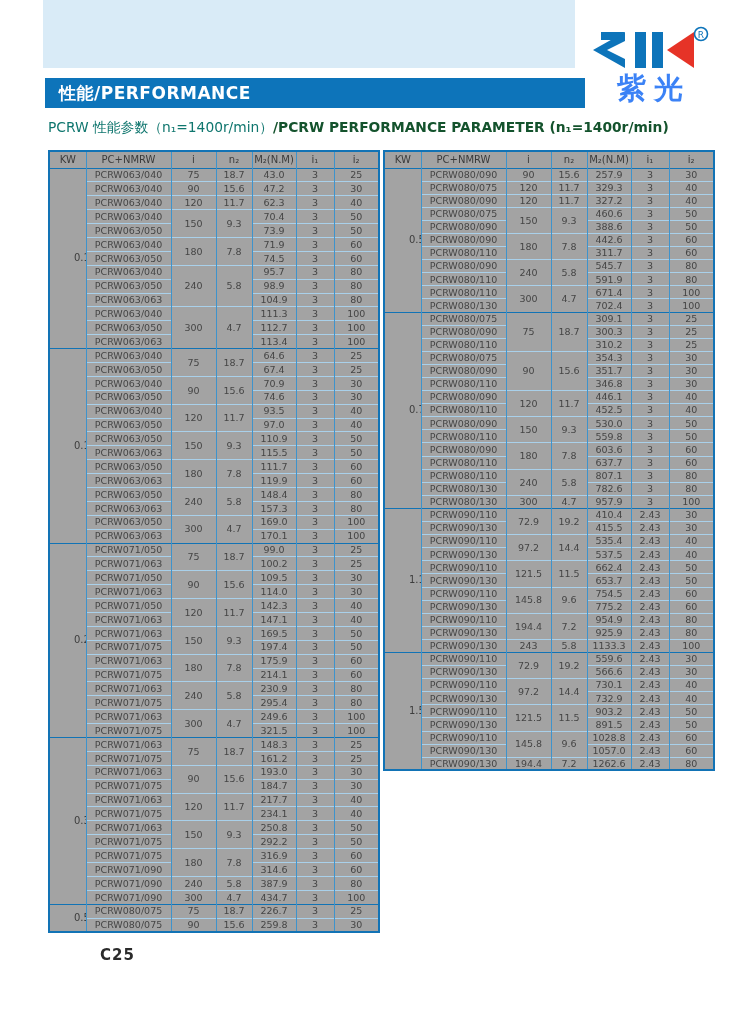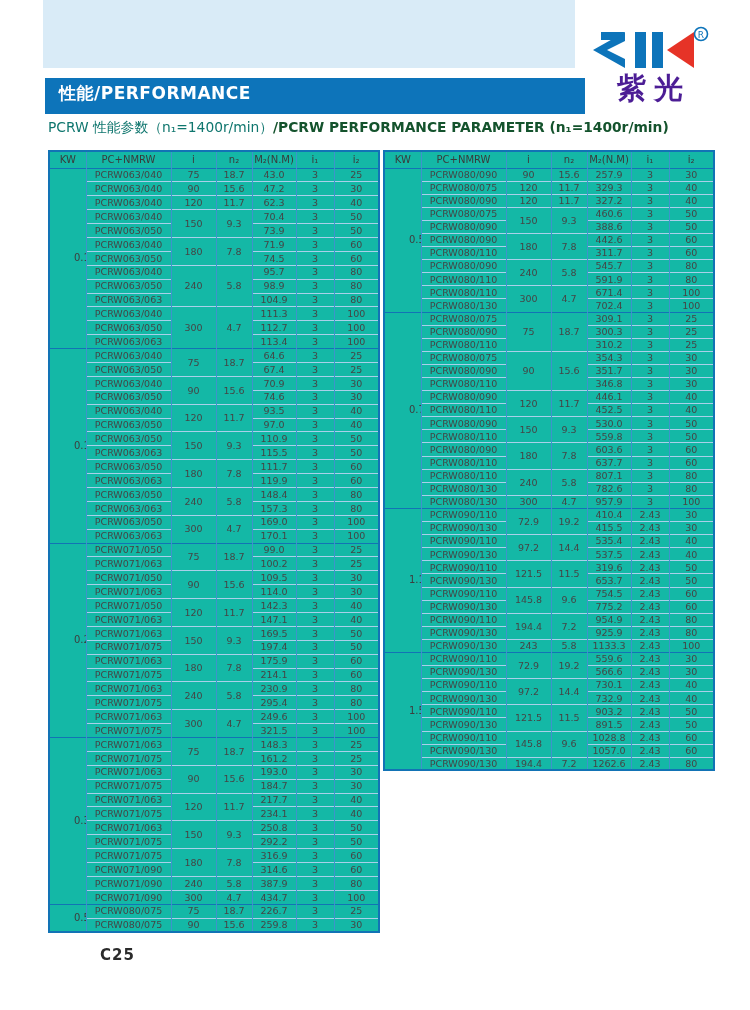--- a/index.html
+++ b/index.html
@@ -3,40 +3,40 @@
 <meta charset="utf-8">
 <style>
   html,body{margin:0;padding:0;}
   body{
     width:750px;height:1010px;position:relative;background:#ffffff;
     font-family:"DejaVu Sans","Liberation Sans",sans-serif;color:#454545;
     overflow:hidden;
   }
   .top-band{position:absolute;left:43px;top:0;width:532px;height:68px;background:#d9ebf7;}
   .banner{
-    position:absolute;left:45px;top:78px;width:540px;height:36px;background:#0d74ba;
+    position:absolute;left:45px;top:78px;width:540px;height:30px;background:#0d74ba;
     color:#ffffff;font-size:17px;font-weight:bold;line-height:30px;padding-left:14px;
     box-sizing:border-box;letter-spacing:0.5px;
   }
   .logo-block{position:absolute;left:585px;top:26px;width:130px;height:92px;text-align:center;}
   .logo-mark{display:block;margin:0 auto;}
   .brand-name{
-    color:#4c1d95;font-weight:bold;font-size:29px;letter-spacing:8px;line-height:1;
+    color:#3b82f6;font-weight:bold;font-size:29px;letter-spacing:8px;line-height:1;
     margin-top:2px;padding-left:8px;
   }
   .title-line{
     position:absolute;left:48px;top:119px;width:680px;height:22px;
     font-size:13.8px;white-space:nowrap;
   }
   .title-black{color:#0f766e;font-weight:500;text-align:center;}
   .title-blue{color:#14532d;font-weight:bold;}
 
   table.perf{
     position:absolute;border-collapse:collapse;table-layout:fixed;
-    border:2px solid #1273b5;background:#14b8a6;
+    border:2px solid #1273b5;background:#a3a3a3;
   }
   .t-left{left:48px;top:150px;width:330px;}
   .t-right{left:383px;top:150px;width:329px;}
   .perf col.c-kw{width:37px;}
   .perf col.c-model{width:85px;}
   .perf col.c-i{width:45px;}
   .perf col.c-n2{width:36px;}
   .perf col.c-m2{width:44px;}
   .perf col.c-i1{width:38px;}
   .perf col.c-i2{width:45px;}
@@ -742,21 +742,21 @@
       <tr>
         <td>PCRW090/130</td>
         <td>537.5</td>
         <td>2.43</td>
         <td>40</td>
       </tr>
       <tr>
         <td>PCRW090/110</td>
         <td rowspan="2">121.5</td>
         <td rowspan="2">11.5</td>
-        <td>319.6</td>
+        <td>662.4</td>
         <td>2.43</td>
         <td>50</td>
       </tr>
       <tr>
         <td>PCRW090/130</td>
         <td>653.7</td>
         <td>2.43</td>
         <td>50</td>
       </tr>
       <tr>

